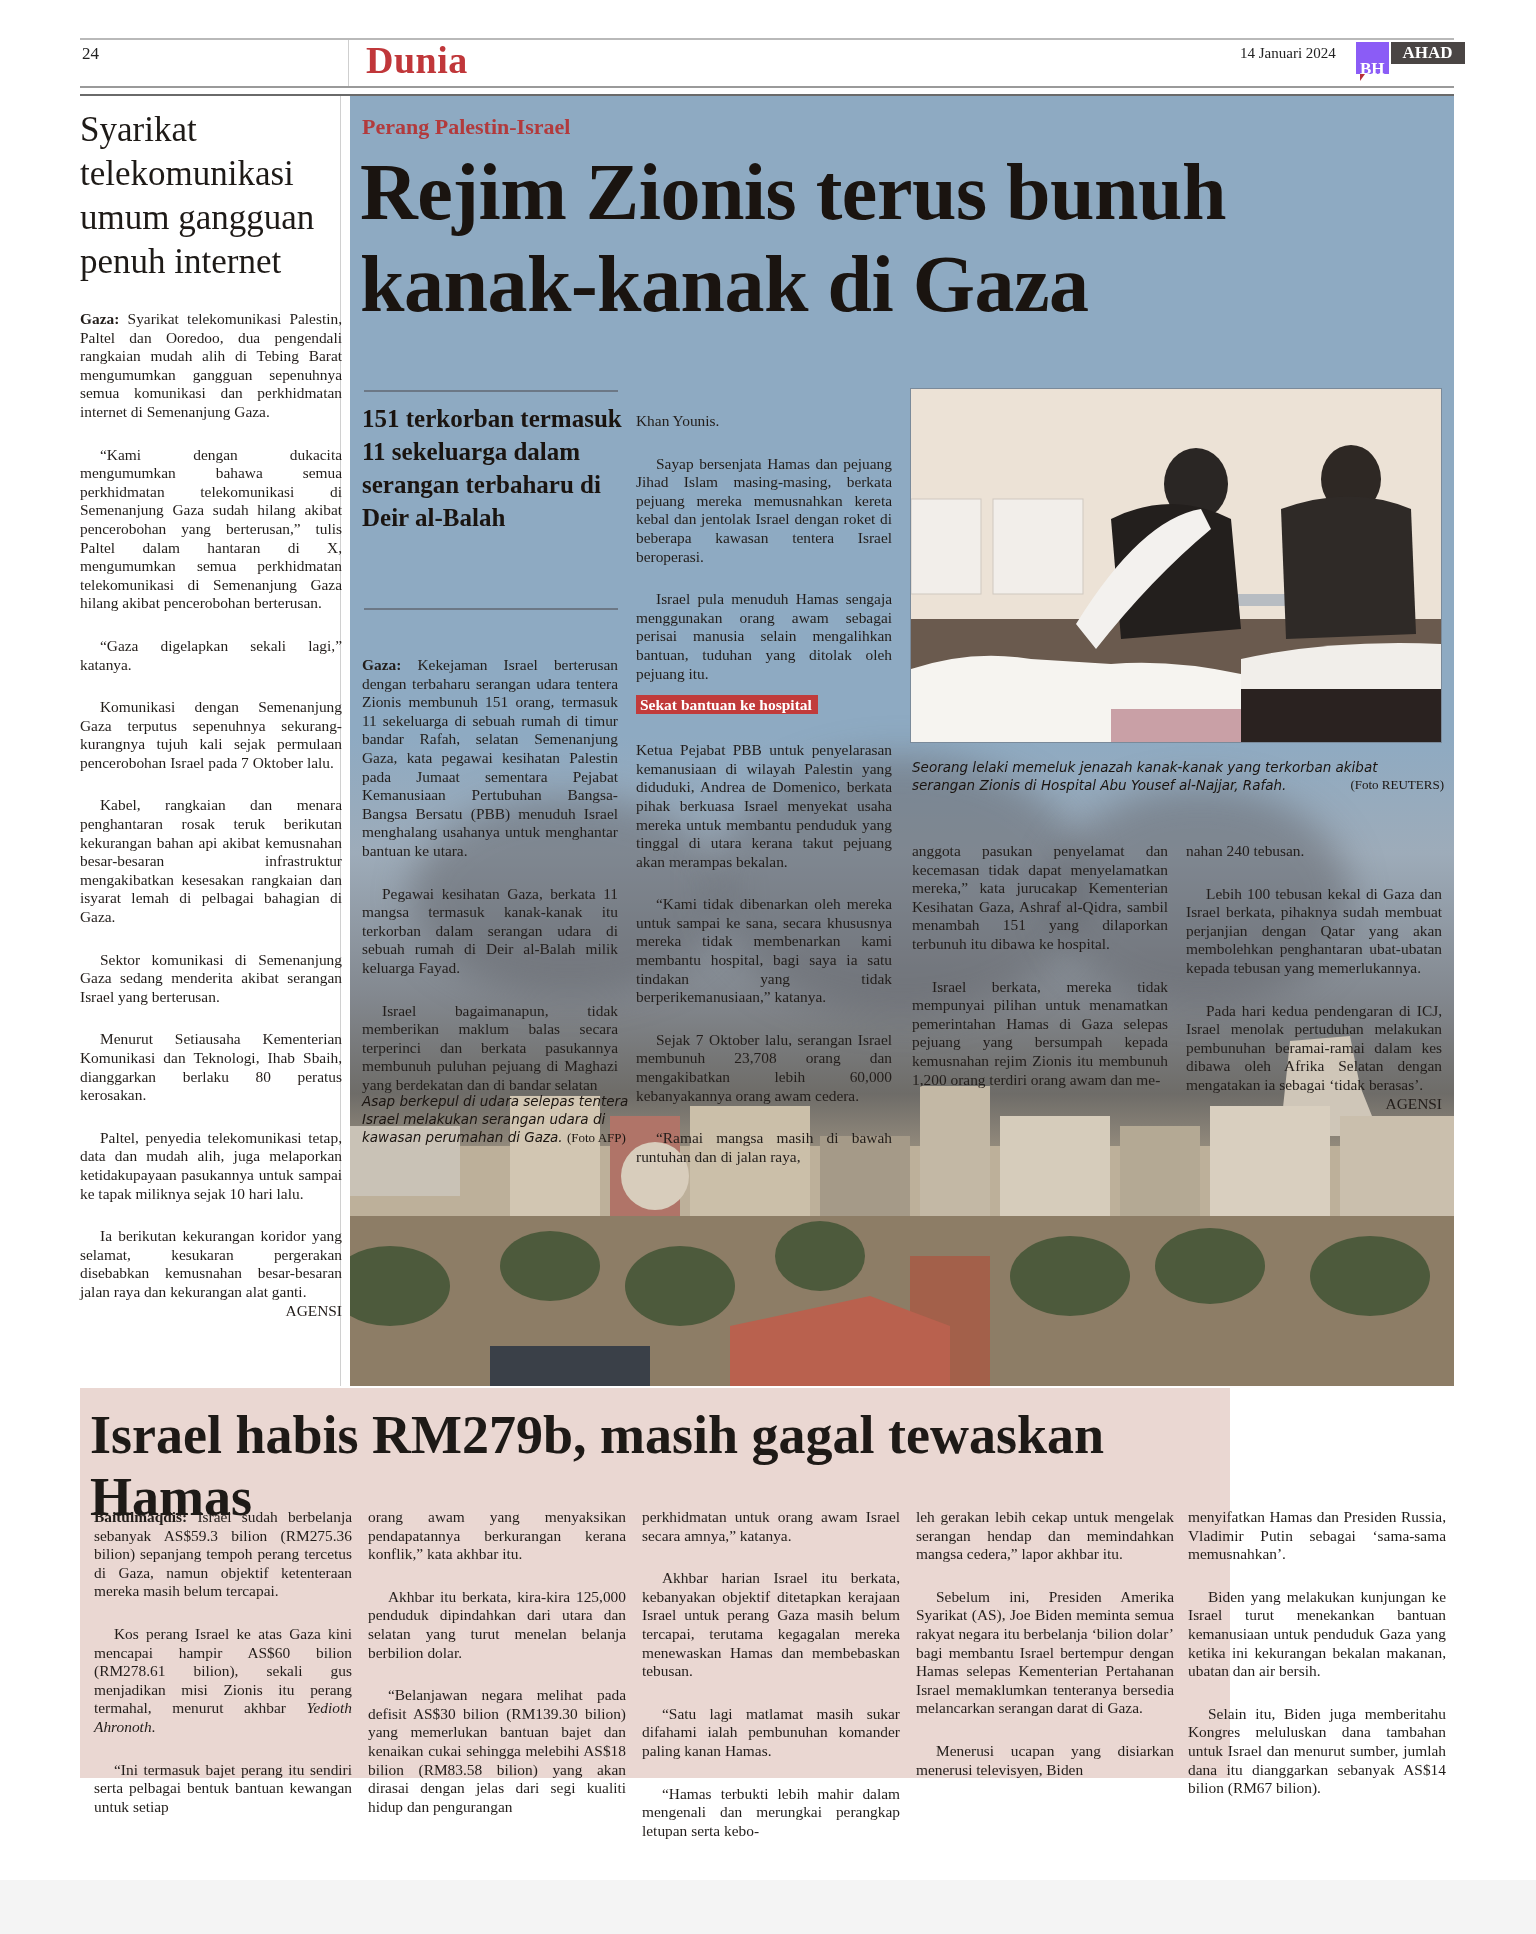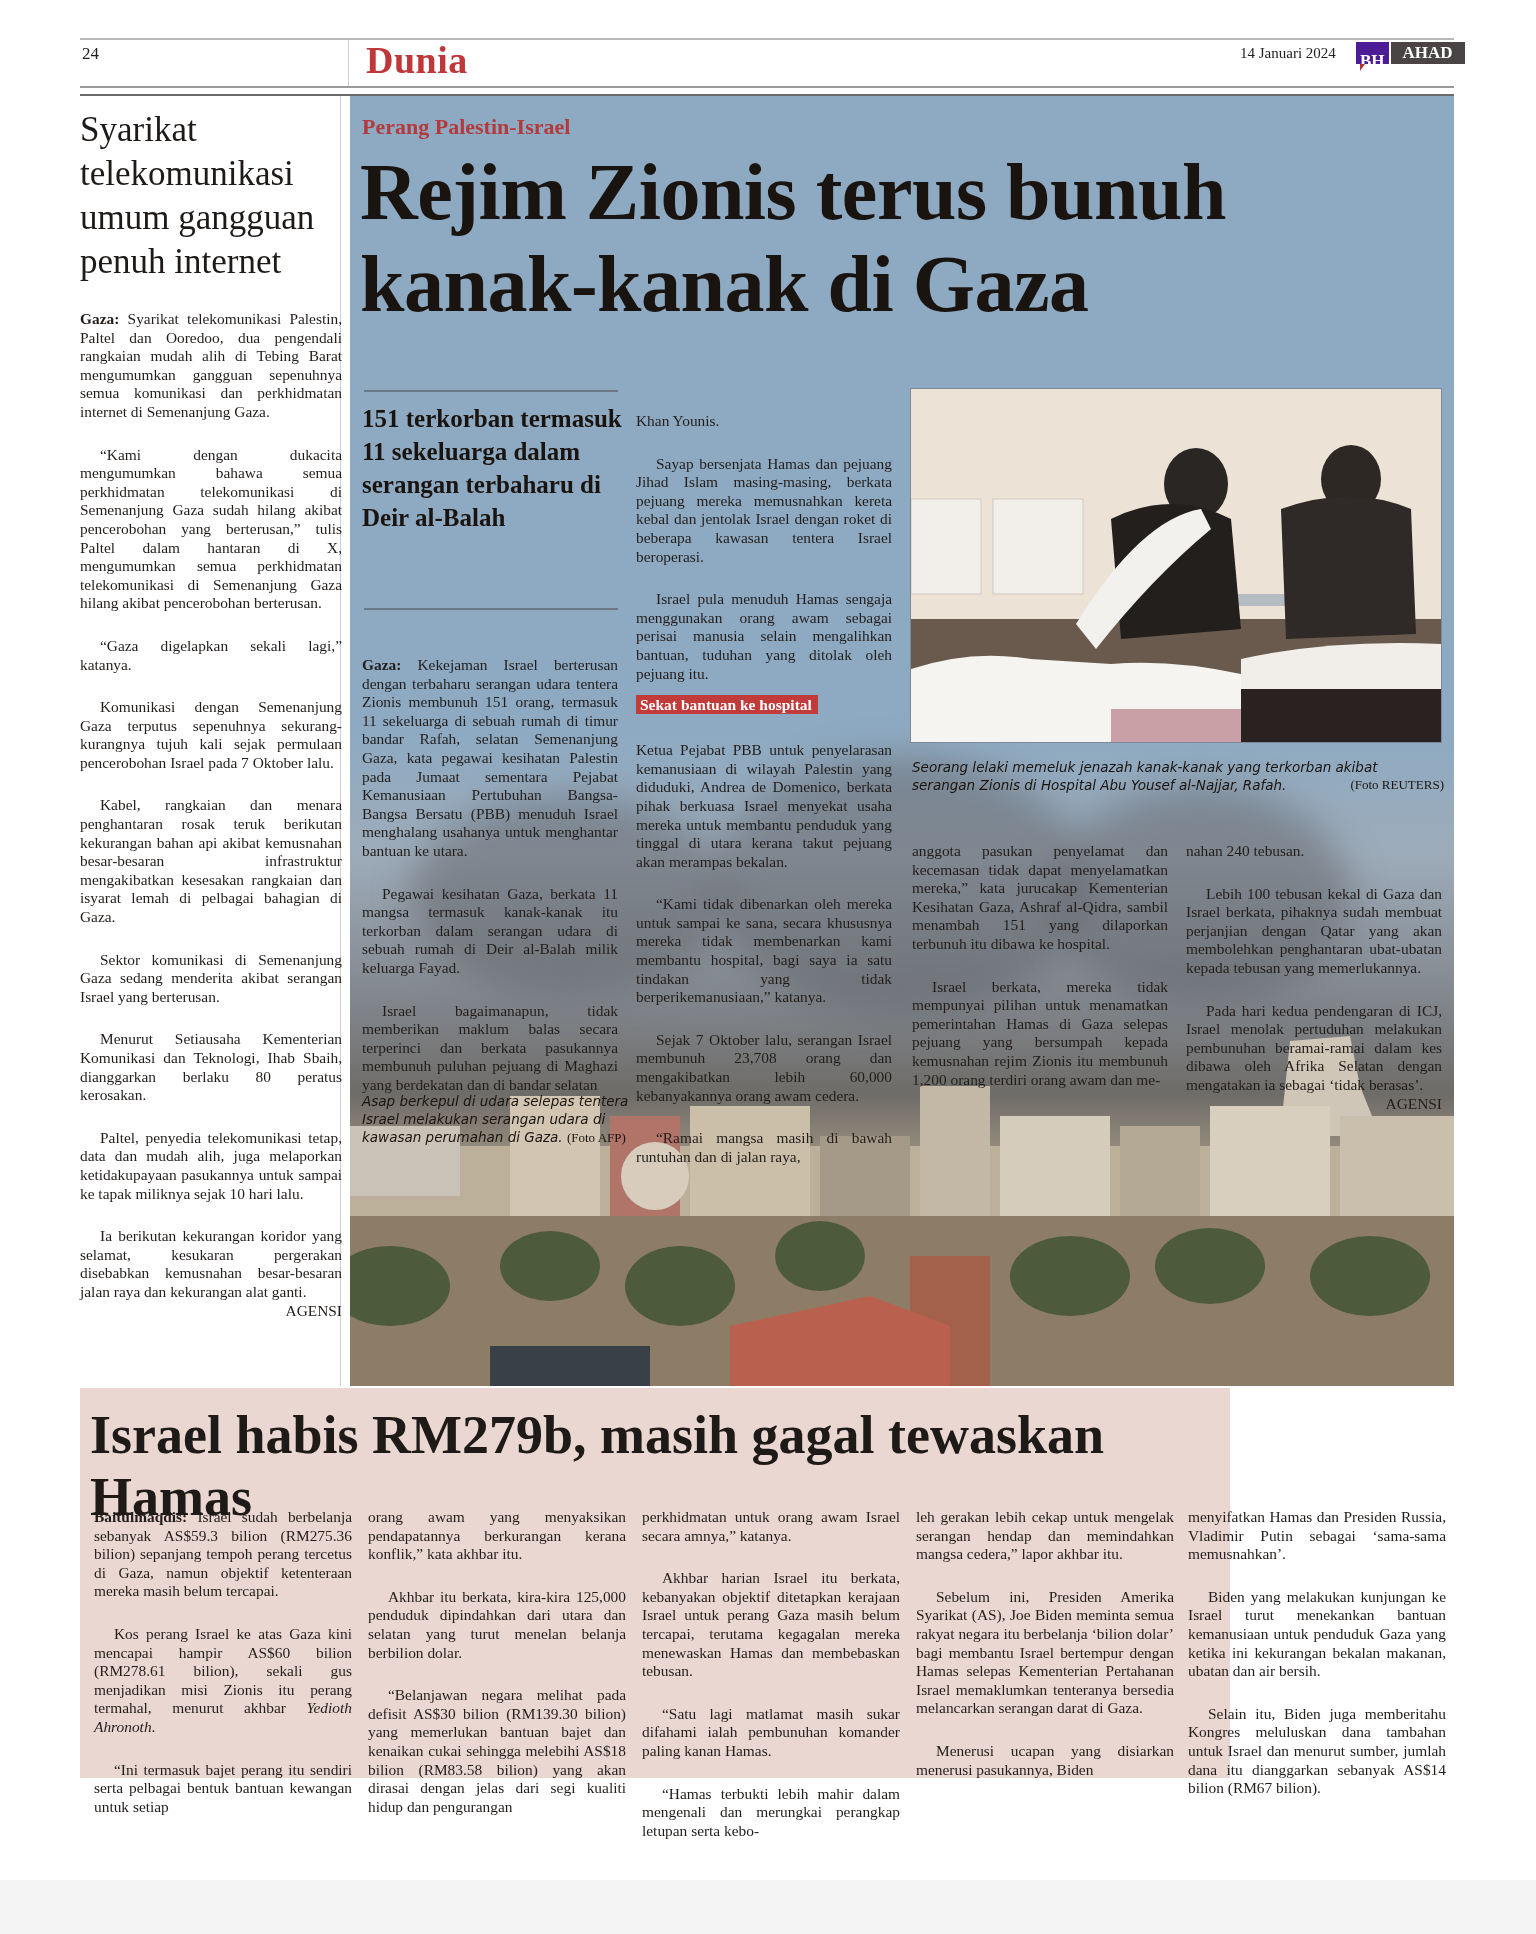--- a/index.html
+++ b/index.html
@@ -9,21 +9,21 @@
   .page { position: absolute; left: 0; top: 0; width: 1536px; height: 1880px; background: #ffffff; }
   .bottom-strip { position: absolute; left: 0; top: 1880px; width: 1536px; height: 54px; background: #f4f4f4; }
 
   
   .top-rule { position: absolute; left: 80px; top: 38px; width: 1374px; height: 2px; background: #b9b9b9; }
   .page-number { position: absolute; left: 82px; top: 44px; font-family: "Liberation Serif", serif; font-size: 17px; color: #222; }
   .header-divider { position: absolute; left: 348px; top: 40px; width: 1px; height: 46px; background: #cfcfcf; }
   .section-title { position: absolute; left: 366px; top: 38px; font-family: "Liberation Serif", serif; font-weight: bold; font-size: 38px; color: #c0373a; letter-spacing: 0.5px; }
   .date-label { position: absolute; left: 1240px; top: 45px; font-family: "Liberation Serif", serif; font-size: 15px; color: #222; }
   .brand { position: absolute; left: 1356px; top: 42px; display: flex; height: 22px; }
-  .brand-bh { background: #4c1d95; color: #fff; font-family: "Liberation Serif", serif; font-weight: bold; font-size: 17px; padding: 8px 4px; line-height: 22px; position: relative; }
+  .brand-bh { background: #8b5cf6; color: #fff; font-family: "Liberation Serif", serif; font-weight: bold; font-size: 17px; padding: 16px 4px; line-height: 22px; position: relative; }
   .brand-bh::after { content: ""; position: absolute; left: 4px; bottom: -7px; border-left: 5px solid #b8303a; border-bottom: 7px solid transparent; }
   .brand-ahad { background: #4a4544; color: #fff; font-family: Liberation Serif, serif; font-weight: bold; font-size: 17px; padding: 0 12px; line-height: 22px; margin-left: 2px; }
 
   .double-rule { position: absolute; left: 80px; top: 86px; width: 1374px; height: 10px; border-top: 2px solid #9a9a9a; border-bottom: 2px solid #6a6a6a; }
 
   
   .sidebar { position: absolute; left: 80px; top: 108px; width: 262px; }
   .sidebar-headline { font-family: "Liberation Serif", serif; font-size: 35px; line-height: 44px; color: #1e1a17; font-weight: normal; }
   .sidebar-vrule { position: absolute; left: 340px; top: 96px; width: 1px; height: 1290px; background: #d0d0d0; }
   .sidebar-body { margin-top: 26px; }
@@ -204,21 +204,21 @@
     </div>
     <div class="bcol body-text" style="left:562px;">
       <p class="lead">perkhidmatan untuk orang awam Israel secara amnya,” katanya.</p>
       <p>Akhbar harian Israel itu berkata, kebanyakan objektif ditetapkan kerajaan Israel untuk perang Gaza masih belum tercapai, terutama kegagalan mereka menewaskan Hamas dan membebaskan tebusan.</p>
       <p>“Satu lagi matlamat masih sukar difahami ialah pembunuhan komander paling kanan Hamas.</p>
       <p>“Hamas terbukti lebih mahir dalam mengenali dan merungkai perangkap letupan serta kebo-</p>
     </div>
     <div class="bcol body-text" style="left:836px;">
       <p class="lead">leh gerakan lebih cekap untuk mengelak serangan hendap dan memindahkan mangsa cedera,” lapor akhbar itu.</p>
       <p>Sebelum ini, Presiden Amerika Syarikat (AS), Joe Biden meminta semua rakyat negara itu berbelanja ‘bilion dolar’ bagi membantu Israel bertempur dengan Hamas selepas Kementerian Pertahanan Israel memaklumkan tenteranya bersedia melancarkan serangan darat di Gaza.</p>
-      <p>Menerusi ucapan yang disiarkan menerusi pasukannya, Biden</p>
+      <p>Menerusi ucapan yang disiarkan menerusi televisyen, Biden</p>
     </div>
     <div class="bcol body-text" style="left:1108px;">
       <p class="lead">menyifatkan Hamas dan Presiden Russia, Vladimir Putin sebagai ‘sama-sama memusnahkan’.</p>
       <p>Biden yang melakukan kunjungan ke Israel turut menekankan bantuan kemanusiaan untuk penduduk Gaza yang ketika ini kekurangan bekalan makanan, ubatan dan air bersih.</p>
       <p>Selain itu, Biden juga memberitahu Kongres meluluskan dana tambahan untuk Israel dan menurut sumber, jumlah dana itu dianggarkan sebanyak AS$14 bilion (RM67 bilion).</p>
     </div>
   </section>
 </div>
 <div class="bottom-strip"></div>
 

